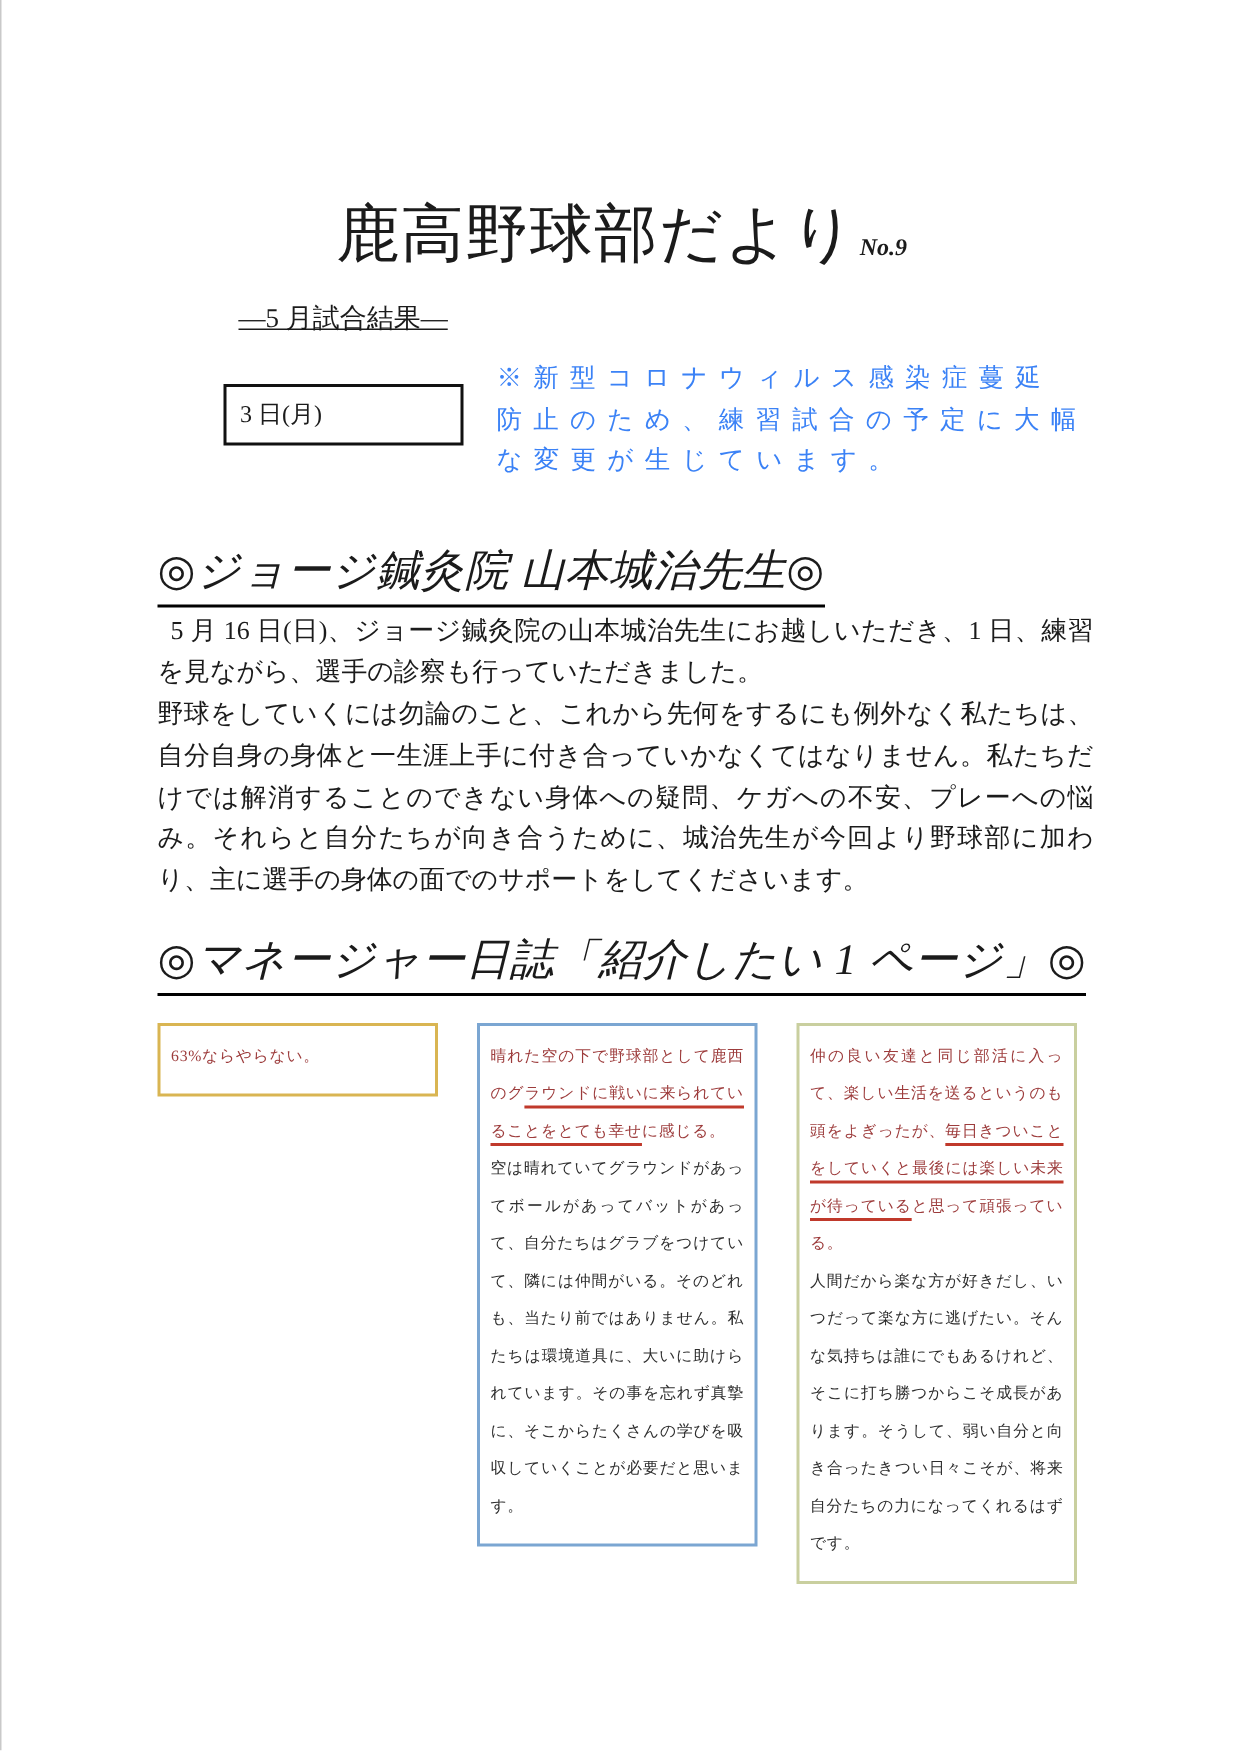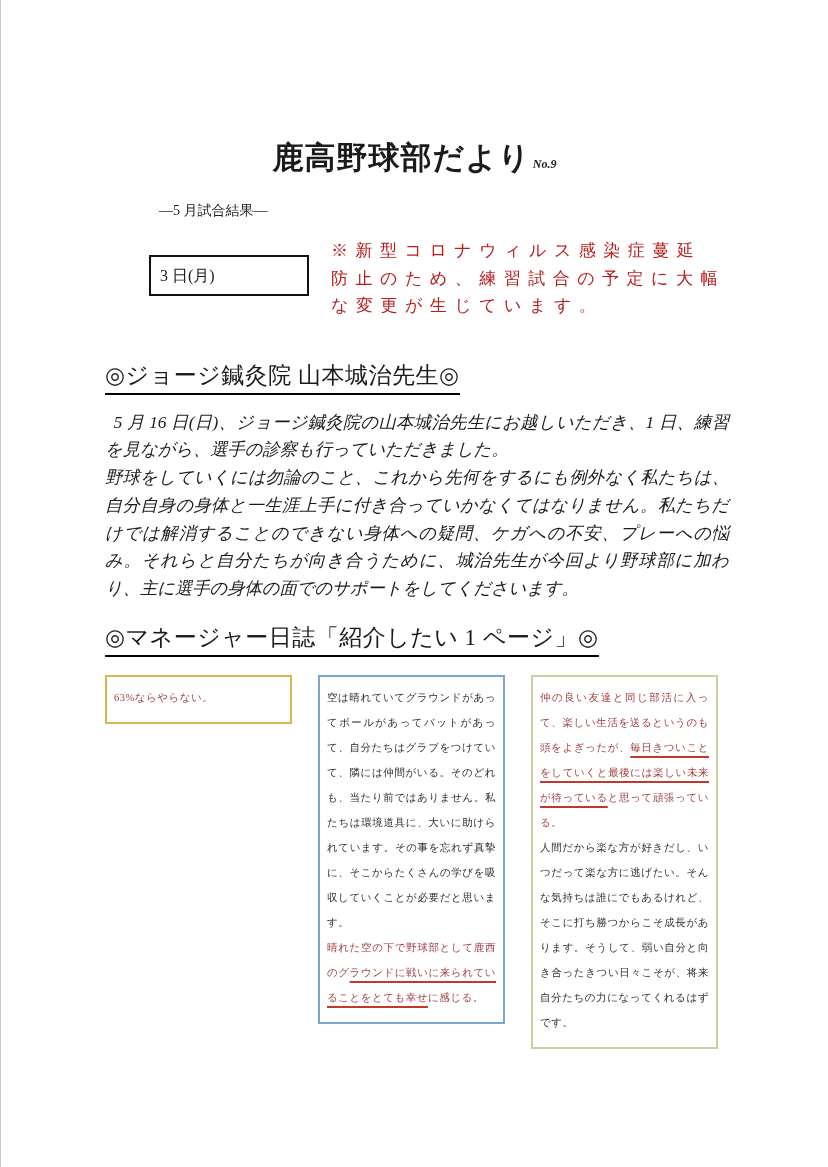--- a/index.html
+++ b/index.html
@@ -2,39 +2,39 @@
 <html><head>
 <meta charset="utf-8">
 <style>
   html,body{margin:0;padding:0;background:#ffffff;}
   .page{
     width:828px;height:1167px;position:relative;box-sizing:border-box;
     background:#fff;border-left:1px solid #c9c9c9;overflow:hidden;
     font-family:"Liberation Serif","DejaVu Serif",serif;color:#1b1b1b;
   }
   .title-wrap{padding-top:138px;text-align:center;line-height:39px;}
-  .title-main{font-size:31px;font-weight:bold;letter-spacing:1px;}
-  .title-no{font-size:12px;font-style:italic;font-weight:bold;margin-left:2px;}
+  .title-main{font-size:42px;font-weight:normal;letter-spacing:1px;}
+  .title-no{font-size:16px;font-style:italic;font-weight:bold;margin-left:2px;}
   .content{padding-left:104px;padding-right:100px;}
-  .subtitle{margin-top:16px;margin-left:54px;font-size:14px;line-height:22px;}
+  .subtitle{margin-top:16px;margin-left:54px;font-size:18px;line-height:22px;text-decoration:underline;}
   .results-row{display:flex;margin-top:10px;align-items:center;}
   .result-box{margin-left:44px;width:160px;box-sizing:border-box;border:2px solid #111;
     padding:7px 4px 7px 9px;font-size:16px;}
   .result-date{line-height:23px;white-space:nowrap;}
   .game-row{padding-left:21px;line-height:26px;white-space:nowrap;}
   .bullet{font-size:14px;margin-right:1px;}
   .score-team{color:#4472c4;}
   .opp-name{margin-left:5px;}
-  .green-note{margin-left:22px;margin-top:5px;color:#b91c1c;font-size:17px;
+  .green-note{margin-left:22px;margin-top:5px;color:#3b82f6;font-size:17px;
     line-height:27.5px;letter-spacing:7.5px;white-space:nowrap;}
   .h1-wrap{margin-top:40px;}
   .h2-wrap{margin-top:19px;}
-  .sec-heading{display:inline-block;font-size:23px;letter-spacing:.5px;
-    border-bottom:2.5px solid #000;padding-bottom:2px;}
-  .paras{margin-top:14px;width:624px;font-size:17.3px;line-height:27.8px;text-align:justify;font-style:italic;}
+  .sec-heading{display:inline-block;font-size:29px;letter-spacing:.5px;
+    border-bottom:2.5px solid #000;padding-bottom:2px;font-style:italic;}
+  .paras{margin-top:2px;width:624px;font-size:17.3px;line-height:27.8px;text-align:justify;}
   .paras p{margin:0;}
   .boxes{display:flex;margin-top:18px;gap:26px;align-items:flex-start;}
   .diary-box{width:187px;box-sizing:border-box;border:2px solid #999;
     padding:8px 7px 12px;font-size:10.5px;line-height:25px;letter-spacing:.5px;
     text-align:justify;}
   .box-block{margin:0;}
   .run-lead{color:#9d3c3c;}
   .run-lead-u{color:#9d3c3c;text-decoration:underline;
     text-decoration-color:#c0392b;text-decoration-thickness:2px;text-underline-offset:5px;}
   .run-body{color:#2e2e2e;}
@@ -70,22 +70,22 @@
 
     <div class="h2-wrap">
       <span class="sec-heading">◎マネージャー日誌「紹介したい 1 ページ」◎</span>
     </div>
 
     <div class="boxes">
         <div class="diary-box" style="border-color: rgb(217, 181, 82);">
           <p class="box-block"><span class="run-lead">63%ならやらない。</span></p>
         </div>
         <div class="diary-box" style="border-color: rgb(123, 166, 210);">
+          <p class="box-block"><span class="run-lead">晴れた空の下で野球部として鹿西のグ</span><span class="run-lead-u">ラウンドに戦いに来られていることをとても幸せ</span><span class="run-lead">に感じる。</span></p>
           <p class="box-block"><span class="run-body">空は晴れていてグラウンドがあってボールがあってバットがあって、自分たちはグラブをつけていて、隣には仲間がいる。そのどれも、当たり前ではありません。私たちは環境道具に、大いに助けられています。その事を忘れず真摯に、そこからたくさんの学びを吸収していくことが必要だと思います。</span></p>
-          <p class="box-block"><span class="run-lead">晴れた空の下で野球部として鹿西のグ</span><span class="run-lead-u">ラウンドに戦いに来られていることをとても幸せ</span><span class="run-lead">に感じる。</span></p>
         </div>
         <div class="diary-box" style="border-color: rgb(201, 207, 159);">
           <p class="box-block"><span class="run-lead">仲の良い友達と同じ部活に入って、楽しい生活を送るというのも頭をよぎったが、</span><span class="run-lead-u">毎日きついことをしていくと最後には楽しい未来が待っている</span><span class="run-lead">と思って頑張っている。</span></p>
           <p class="box-block"><span class="run-body">人間だから楽な方が好きだし、いつだって楽な方に逃げたい。そんな気持ちは誰にでもあるけれど、そこに打ち勝つからこそ成長があります。そうして、弱い自分と向き合ったきつい日々こそが、将来自分たちの力になってくれるはずです。</span></p>
         </div>
       </div>
 
   </div>
 </div>
 

